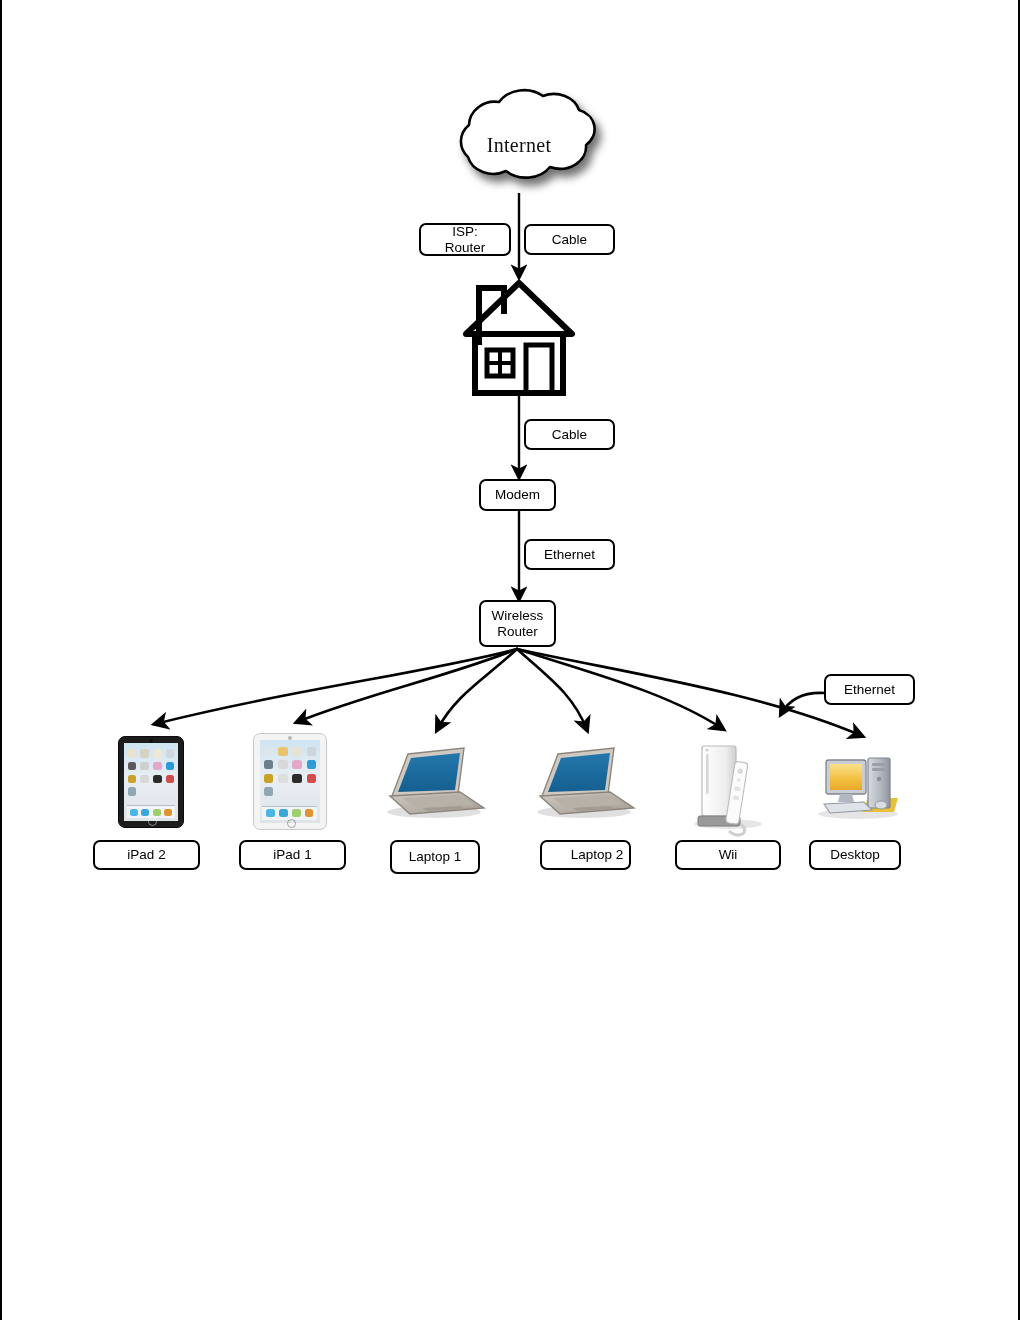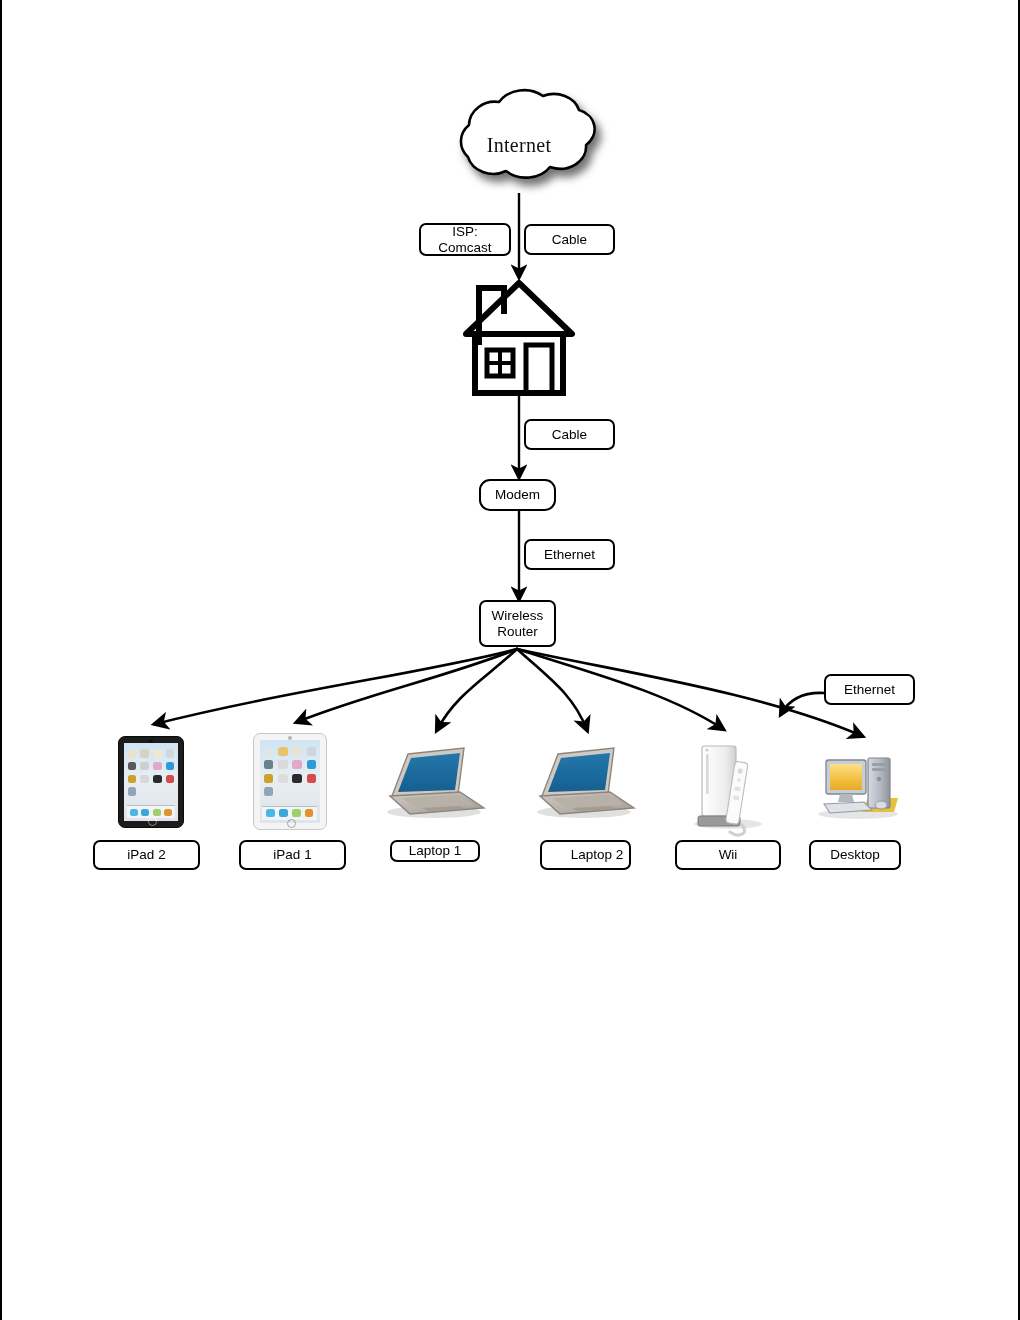--- a/index.html
+++ b/index.html
@@ -349,33 +349,33 @@
     </div>
   </div>
   <div class="homebtn" style="border-color:rgba(0,0,0,0.30)"></div>
 </div>
 
 <div class="cloud-wrap" style="left:437px; top:96px; width:164px; height:100px;">
   <div class="cloud-label">Internet</div>
 </div>
 
 <div class="box" style="left:419px; top:223px; width:92px; height:33px;">ISP:
-Comcast</div>
+Router</div>
 
 <div class="box" style="left:524px; top:224px; width:91px; height:31px;">Cable</div>
 
 <div class="box" style="left:524px; top:419px; width:91px; height:31px;">Cable</div>
 
-<div class="box" style="left:479px; top:479px; width:77px; height:32px;border-radius:11px;">Modem</div>
+<div class="box" style="left:479px; top:479px; width:77px; height:32px;">Modem</div>
 
 <div class="box" style="left:524px; top:539px; width:91px; height:31px;">Ethernet</div>
 
 <div class="box" style="left:479px; top:600px; width:77px; height:47px;">Wireless
 Router</div>
 
 <div class="box" style="left:824px; top:674px; width:91px; height:31px;">Ethernet</div>
 
 <div class="box" style="left:93px; top:840px; width:107px; height:30px;">iPad 2</div>
 <div class="box" style="left:239px; top:840px; width:107px; height:30px;">iPad 1</div>
-<div class="box" style="left:390px; top:840px; width:90px; height:22px;">Laptop 1</div>
+<div class="box" style="left:390px; top:840px; width:90px; height:34px;">Laptop 1</div>
 <div class="box" style="left:540px; top:840px; width:91px; height:30px;padding-left:23px;">Laptop 2</div>
 <div class="box" style="left:675px; top:840px; width:106px; height:30px;">Wii</div>
 <div class="box" style="left:809px; top:840px; width:92px; height:30px;">Desktop</div>
 
 </body></html>

